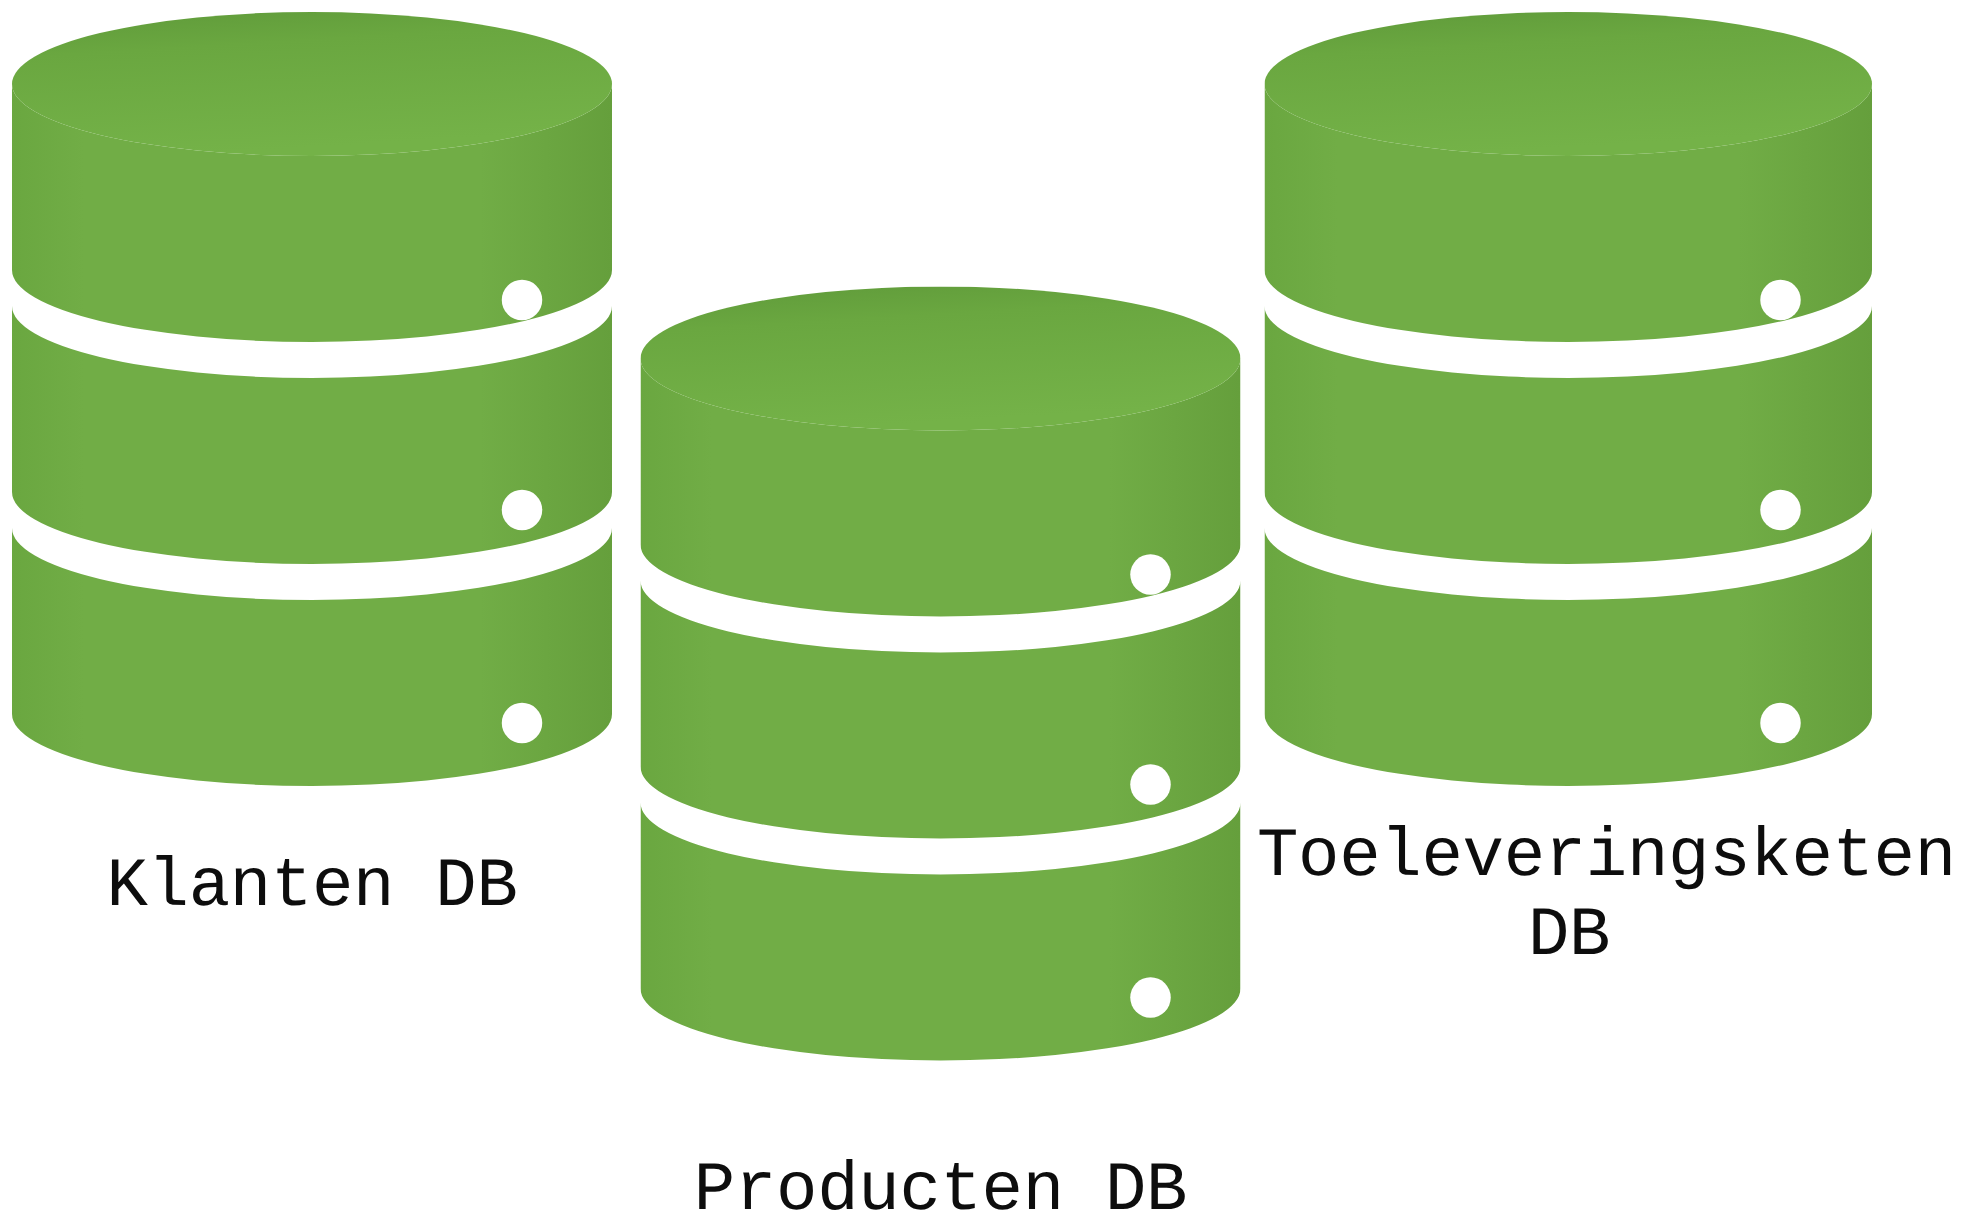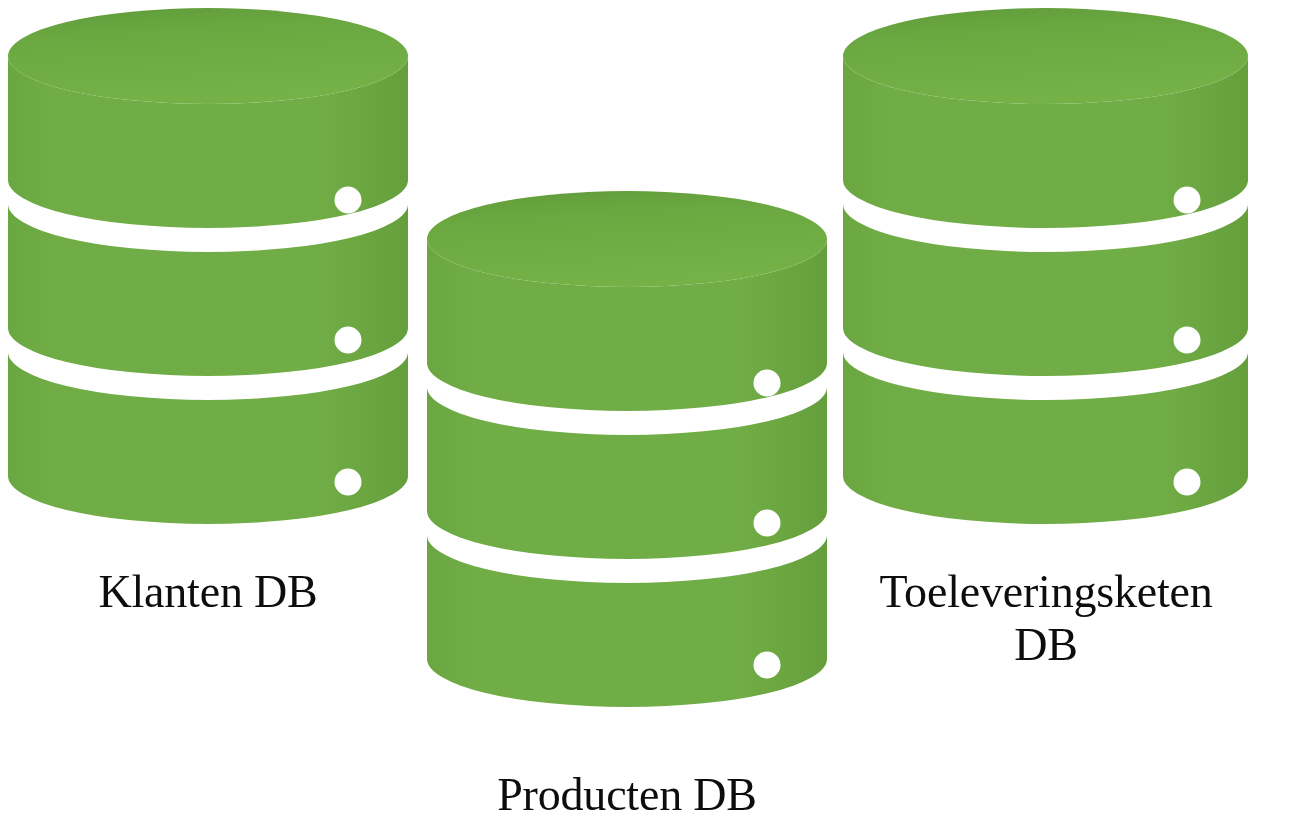--- a/index.html
+++ b/index.html
@@ -22,37 +22,37 @@
   .db-node {
     position: absolute;
   }
   .db-icon {
     position: absolute;
     display: block;
   }
   .db-label {
     position: absolute;
     color: #0d0d0d;
-    font-family: Liberation Serif, serif;
+    font-family: Liberation Mono, monospace;
     font-size: 46px;
     font-weight: 400;
     line-height: 1.16;
     text-align: center;
     white-space: pre-line;
     letter-spacing: -0.2px;
   }
   
   #node-klanten .db-icon { left: 8px;  top: 8px;   width: 400px; height: 546px; }
   #node-klanten .db-label { left: 4px; top: 565px; width: 408px; }
   
   #node-producten .db-icon { left: 427px; top: 191px; width: 400px; height: 546px; }
   #node-producten .db-label { left: 423px; top: 768px; width: 408px; }
   
   #node-toeleveringsketen .db-icon { left: 843px; top: 8px;  width: 405px; height: 546px; }
-  #node-toeleveringsketen .db-label { left: 838px; top: 565px; width: 416px; }
+  #node-toeleveringsketen .db-label { left: 838px; top: 545px; width: 416px; }
 </style>
 </head>
 <body>
 
 <div id="canvas">
 
   <div class="db-node" id="node-klanten">
     <svg class="db-icon" viewBox="0 0 400 546" preserveAspectRatio="none">
       <defs>
         <linearGradient id="topG1" x1="0" y1="0" x2="0.25" y2="1">

